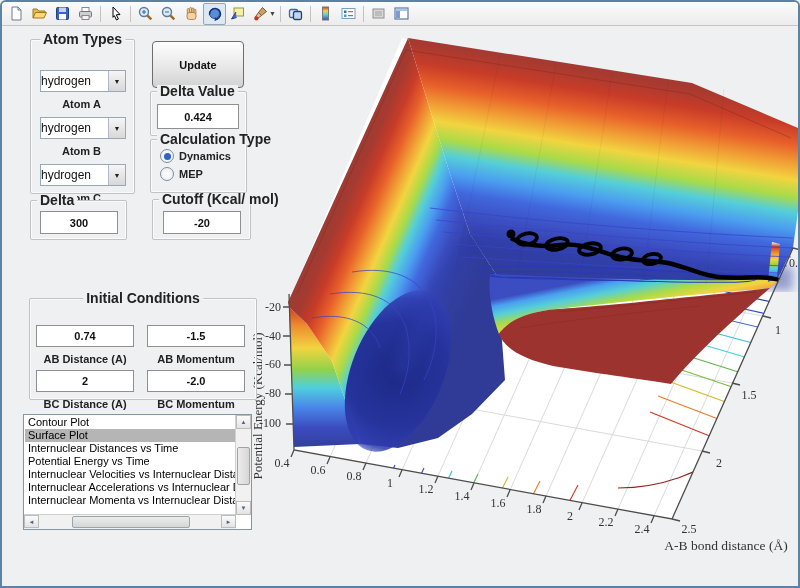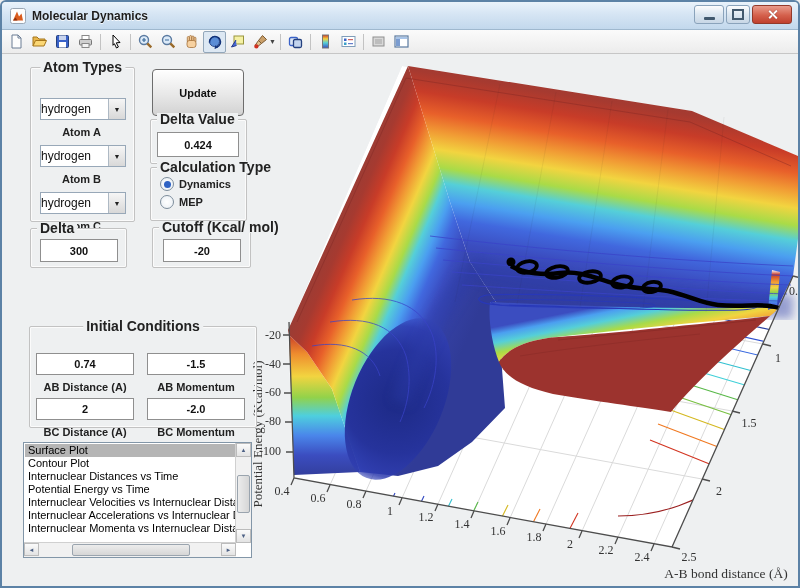--- a/index.html
+++ b/index.html
@@ -69,39 +69,20 @@
   .v-thumb{position:absolute;left:1px;right:1px;top:32px;height:36px;background:linear-gradient(90deg,#ececec,#d6d6d6);
     border:1px solid #9aa4ae;border-radius:2px;}
   .h-thumb{position:absolute;top:1px;bottom:1px;left:48px;width:116px;background:linear-gradient(#ececec,#d6d6d6);
     border:1px solid #9aa4ae;border-radius:2px;}
 </style>
 </head>
 <body>
 
 <div class="window">
 
-  <div class="titlebar">
-    <svg class="app-icon" viewBox="0 0 16 16">
-      <rect x="0.5" y="0.5" width="15" height="15" rx="2" fill="#fdfdfd" stroke="#9aa7b5"></rect>
-      <polygon points="3,12.5 7,3.5 9,8.5 11.5,5.5 13,12.5" fill="#d95b1e"></polygon>
-      <polygon points="3,12.5 5.5,9.5 7.5,12.5" fill="#8c2f0c"></polygon>
-    </svg>
-    <span class="title-text">Molecular Dynamics</span>
-    <div class="winbtns">
-      <div class="wbtn">
-          <div class="glyph-min"></div>
-        </div>
-      <div class="wbtn max">
-          <div class="glyph-max"></div>
-        </div>
-      <div class="wbtn close">
-          <div class="glyph-x"></div>
-        </div>
-    </div>
-  </div>
 
   <div class="toolbar">
     <div class="tbtn">
         <svg width="17" height="17" viewBox="0 0 17 17">
           <path d="M4,2 h6 l3,3 v10 h-9 z" fill="#fdfdfd" stroke="#6b7d94"></path>
           <path d="M10,2 v3 h3" fill="none" stroke="#6b7d94"></path>
         </svg>
       </div>
     <div class="tbtn">
         <svg width="17" height="17" viewBox="0 0 17 17">
@@ -478,22 +459,22 @@
     <div class="edit" style="left:34px;top:299px;width:96px;height:20px;">0.74</div>
     <div class="edit" style="left:145px;top:299px;width:96px;height:20px;">-1.5</div>
     <span class="ctl-label" style="left:33px;top:328px;width:100px;">BC Distance (A)</span>
     <span class="ctl-label" style="left:145px;top:328px;width:98px;">BC Momentum</span>
     <div class="edit" style="left:34px;top:344px;width:96px;height:20px;">2</div>
     <div class="edit" style="left:145px;top:344px;width:96px;height:20px;">-2.0</div>
 
     <div class="listbox">
       <div class="lb-items">
 
-      <div class="lb-row selected">Surface Plot</div>
-          <div class="lb-row">Contour Plot</div>
+      <div class="lb-row">Contour Plot</div>
+          <div class="lb-row selected">Surface Plot</div>
           <div class="lb-row">Internuclear Distances vs Time</div>
           <div class="lb-row">Potential Energy vs Time</div>
           <div class="lb-row">Internuclear Velocities vs Internuclear Distance</div>
           <div class="lb-row">Internuclear Accelerations vs Internuclear Dista</div>
           <div class="lb-row">Internuclear Momenta vs Internuclear Distance</div>
         </div>
       <div class="vscroll">
         <div class="sc-btn" style="top:0;left:0;">▲</div>
         <div class="v-thumb"></div>
         <div class="sc-btn" style="bottom:0;left:0;">▼</div>

